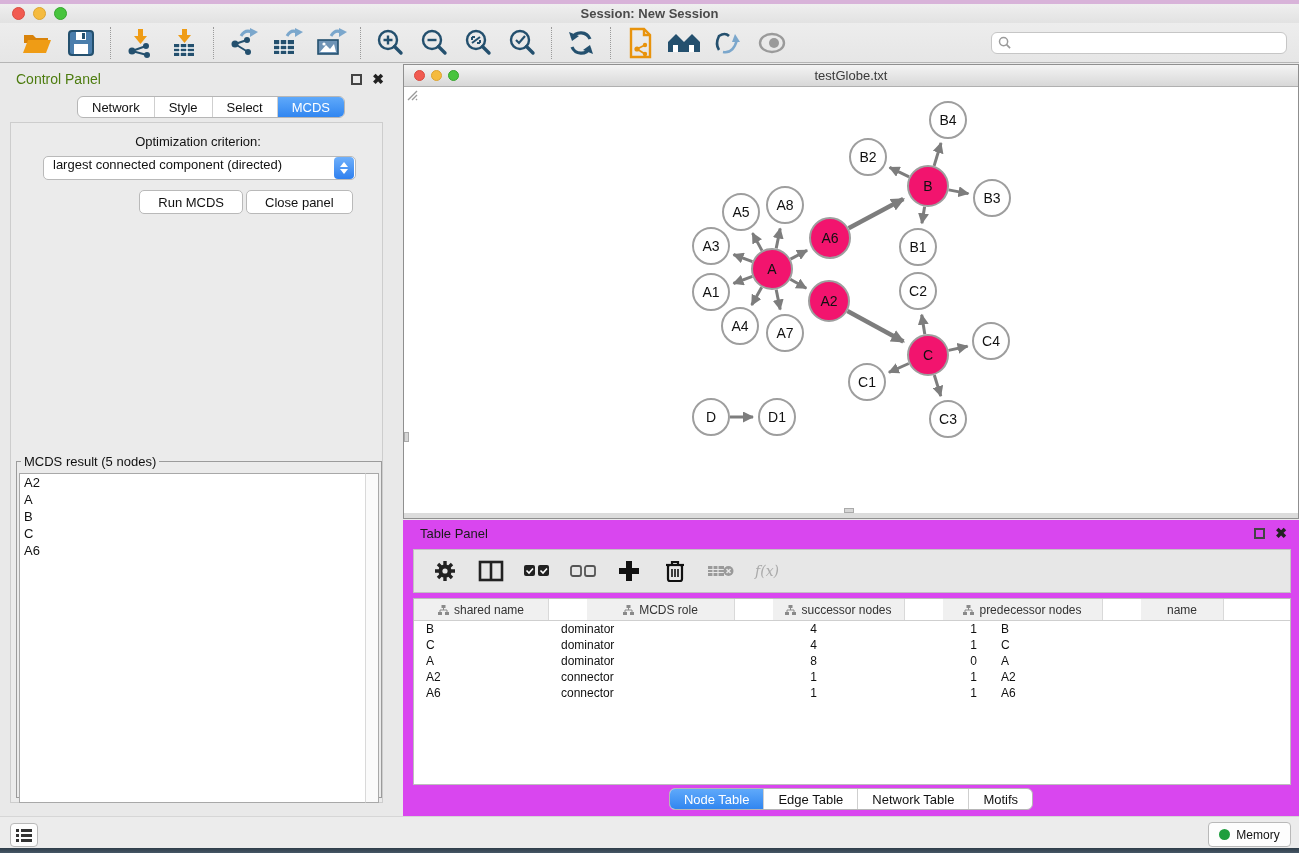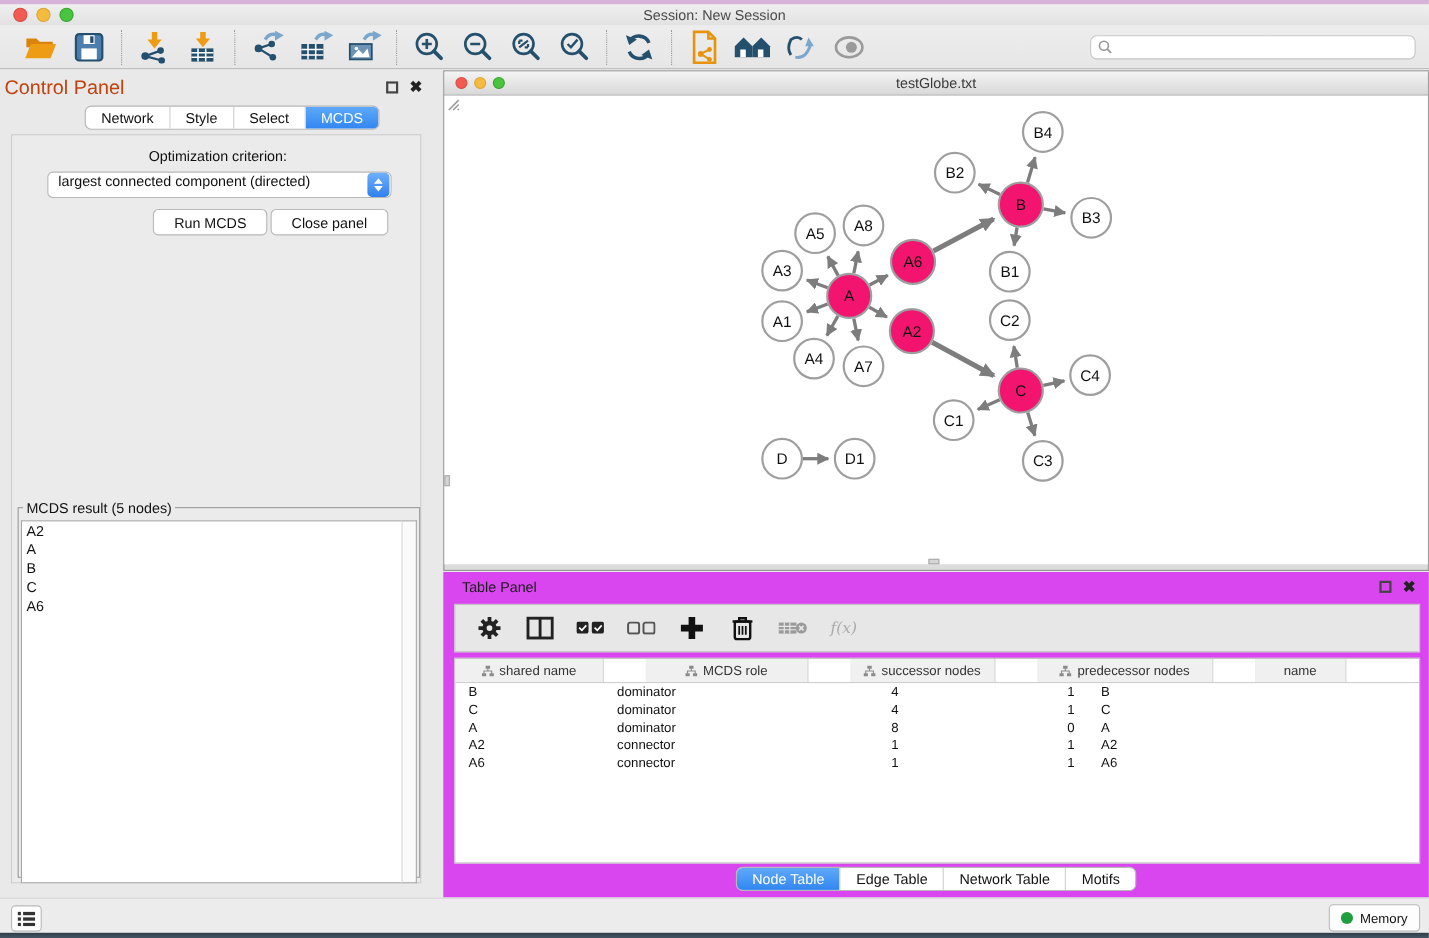--- a/index.html
+++ b/index.html
@@ -3,21 +3,21 @@
 <meta charset="utf-8">
 <style>
   * { margin:0; padding:0; box-sizing:border-box; }
   html,body { width:1299px; height:853px; }
   body { font-family:"Liberation Sans", sans-serif; background:#e9e9e9; overflow:hidden; }
   .app { position:relative; width:1299px; height:853px; background:#e9e9e9; }
 
   
   .desktop-top { position:absolute; left:0; top:0; width:1299px; height:4px; background:#d8b3d9; }
   .titlebar { position:absolute; left:0; top:4px; width:1299px; height:19px;
-    background:linear-gradient(#efefef,#e2e2e2); display:flex; align-items:center; }
+    background:linear-gradient(#efefef,#e2e2e2); display:flex; align-items:center;font-weight:bold; }
   .traffic { position:absolute; left:12px; top:3px; display:flex; gap:8px; }
   .light { width:13px; height:13px; border-radius:50%; }
   .light.red{ background:#f15b51; border:1px solid #d94b41;}
   .light.yellow{ background:#f5bb3f; border:1px solid #dca432;}
   .light.green{ background:#48c43e; border:1px solid #36a52e;}
   .titlebar .title { width:100%; text-align:center; font-size:13px; color:#4a4a4a; }
 
   .toolbar { position:absolute; left:0; top:23px; width:1299px; height:40px;
     background:linear-gradient(#ededed,#e6e6e6); border-bottom:1px solid #b5b5b5;
     display:flex; align-items:center; padding:0 8px; }
@@ -25,21 +25,21 @@
   .tsep { width:1px; height:32px; border-left:1px dotted #9a9a9a; }
   .tbtn { width:34px; height:32px; display:flex; align-items:center; justify-content:center; cursor:pointer; }
   .toolbar-spacer { flex:1; }
   .searchbox { display:flex; align-items:center; width:296px; height:22px; background:#fff;
     border:1px solid #c6c6c6; border-radius:6px; margin-right:4px; padding:0 6px; }
   .searchbox input { border:none; outline:none; flex:1; font-size:12px; font-family:"Liberation Sans",sans-serif; background:transparent; }
 
   
   .control-panel { position:absolute; left:0; top:63px; width:396px; height:753px; background:#e9e9e9; }
   .panel-head { position:absolute; left:0; top:5px; width:100%; height:22px; display:flex; align-items:center; }
-  .panel-head .ptitle { font-size:18px; color:#c2410c; margin-left:4px; flex:1; }
+  .panel-head .ptitle { font-size:14px; color:#4d7c0f; margin-left:16px; flex:1; }
   .win-icons { display:flex; gap:10px; margin-right:12px; }
   .float-ic { width:11px; height:11px; border:2px solid #444; display:inline-block; }
   .close-ic { font-size:14px; font-weight:bold; color:#222; line-height:11px; }
 
   .segmented { display:inline-flex; border:1px solid #b6b6b6; border-radius:6px; overflow:hidden;
     background:#fff; height:22px; }
   .seg-tab { display:flex; align-items:center; justify-content:center; font-size:13px; color:#111;
     border-left:1px solid #cfcfcf; padding:0 14px; cursor:pointer; white-space:nowrap; }
   .seg-tab:first-child { border-left:none; }
   .seg-tab.active { background:linear-gradient(#5fa9fa,#3186f0); color:#fff; }

